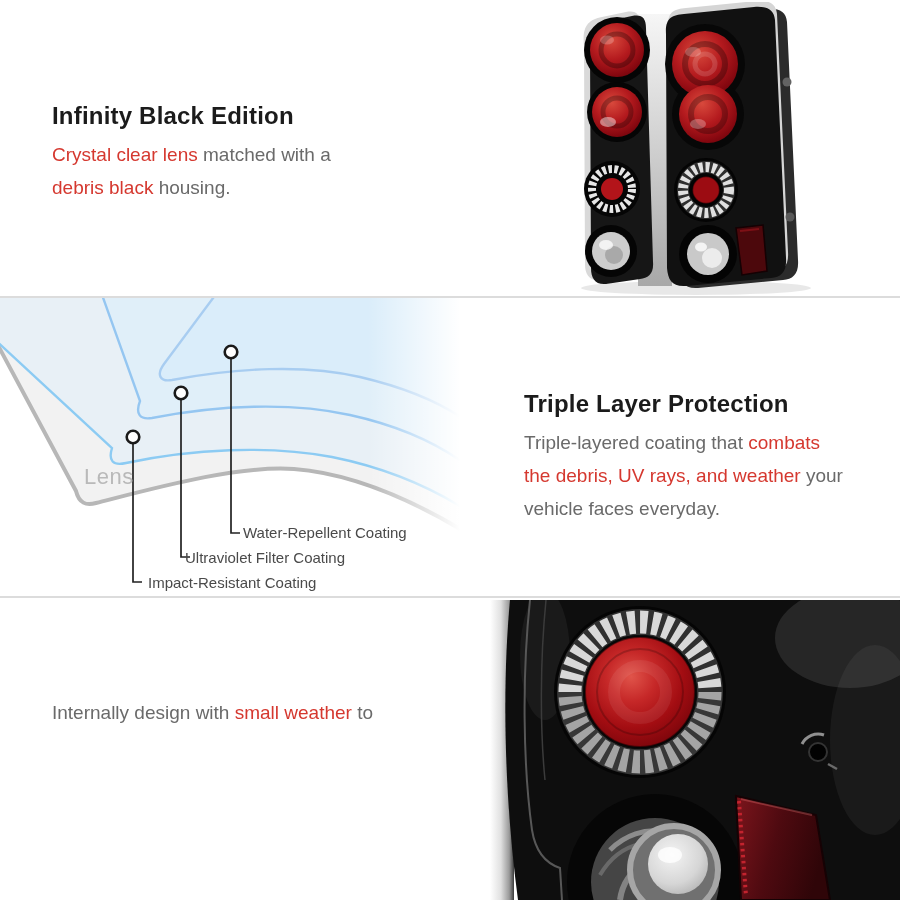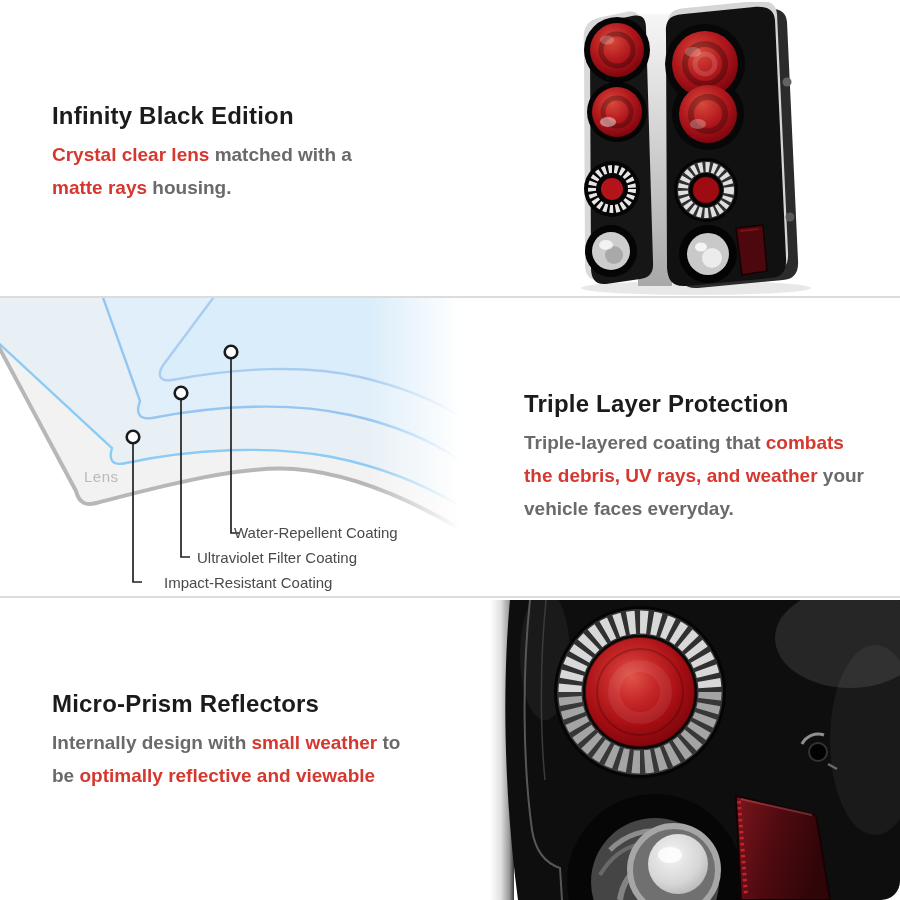--- a/index.html
+++ b/index.html
@@ -1,37 +1,37 @@
 <!DOCTYPE html>
 <html style="--accent-red: #d5382f;"><head>
 <meta charset="utf-8">
 <style>
   html,body{margin:0;padding:0;background:#fff;}
   .page{position:relative;width:900px;height:900px;background:#ffffff;overflow:hidden;
-        font-family:"Liberation Sans",sans-serif;border-radius:19px;}
+        font-family:"Liberation Sans",sans-serif;}
   .divider{position:absolute;left:0;width:900px;height:2px;background:#dcdcdc;}
   .text-block{position:absolute;}
   .text-block h2{margin:0;font-size:24px;line-height:30px;font-weight:700;color:#1b1b1b;letter-spacing:.2px;}
   .body-text{margin-top:7px;font-size:19px;line-height:33px;color:#6a6a6a;}
-  .body-line{white-space:nowrap;font-weight:bold;}
+  .body-line{white-space:nowrap;}
   .red{color:var(--accent-red,#d5382f);}
   .coating-label{position:absolute;font-size:15px;line-height:18px;color:#4a4a4a;white-space:nowrap;}
-  .lens-label{position:absolute;font-size:15px;line-height:18px;color:#b9b9b9;letter-spacing:.5px;}
+  .lens-label{position:absolute;font-size:22px;line-height:18px;color:#b9b9b9;letter-spacing:.5px;}
   svg{position:absolute;display:block;}
 </style>
 </head>
 <body>
 
 <div class="page">
 
   <div class="text-block" style="left:52px;top:101px;width:380px;">
     <h2>Infinity Black Edition</h2>
     <div class="body-text">
         <div class="body-line"><span class="red">Crystal clear lens</span><span> matched with a</span></div>
-        <div class="body-line"><span class="red">matte rays</span><span> housing.</span></div>
+        <div class="body-line"><span class="red">debris black</span><span> housing.</span></div>
       </div>
   </div>
 
   <svg style="left:560px;top:2px;" width="340" height="294" viewBox="0 0 340 294">
     <defs>
       <radialGradient id="redT" cx="0.40" cy="0.32" r="0.80">
         <stop offset="0" stop-color="#d8493c"></stop>
           <stop offset="0.45" stop-color="#b41a1e"></stop>
         <stop offset="0.80" stop-color="#870810"></stop>
           <stop offset="1" stop-color="#67030a"></stop>
@@ -110,40 +110,38 @@
     <rect x="368" y="0" width="92" height="300" fill="url(#fadeR)"></rect>
     <path d="M 231,61 L 231,235 L 240,235" stroke="#222" stroke-width="1.7" fill="none"></path>
     <path d="M 181,102 L 181,259 L 190,259" stroke="#222" stroke-width="1.7" fill="none"></path>
     <path d="M 133,146 L 133,284 L 142,284" stroke="#222" stroke-width="1.7" fill="none"></path>
     <circle cx="231" cy="54" r="6.3" fill="#fff" stroke="#1a1a1a" stroke-width="2.6"></circle>
     <circle cx="181" cy="95" r="6.3" fill="#fff" stroke="#1a1a1a" stroke-width="2.6"></circle>
     <circle cx="133" cy="139" r="6.3" fill="#fff" stroke="#1a1a1a" stroke-width="2.6"></circle>
   </svg>
 
   <div class="lens-label" style="left:84px;top:468px;">Lens</div>
-  <div class="coating-label" style="left:234px;top:524px;">Water-Repellent Coating</div>
-  <div class="coating-label" style="left:197px;top:549px;text-align:center;">Ultraviolet Filter Coating</div>
-  <div class="coating-label" style="left:148px;top:574px;margin-left:16px;">Impact-Resistant Coating</div>
+  <div class="coating-label" style="left:243px;top:524px;">Water-Repellent Coating</div>
+  <div class="coating-label" style="left:185px;top:549px;text-align:center;">Ultraviolet Filter Coating</div>
+  <div class="coating-label" style="left:148px;top:574px;">Impact-Resistant Coating</div>
 
   <div class="text-block" style="left:516px;top:389px;width:380px;margin-left:8px;">
     <h2>Triple Layer Protection</h2>
     <div class="body-text">
         <div class="body-line"><span>Triple-layered coating that </span><span class="red">combats</span></div>
         <div class="body-line"><span class="red">the debris, UV rays, and weather</span><span> your</span></div>
         <div class="body-line"><span>vehicle faces everyday.</span></div>
       </div>
   </div>
 
   <div class="divider" style="top:596px;"></div>
 
   <div class="text-block" style="left:52px;top:689px;width:390px;">
-    <h2>Micro-Prism Reflectors</h2>
     <div class="body-text">
         <div class="body-line"><span>Internally design with </span><span class="red">small weather</span><span> to</span></div>
-        <div class="body-line"><span>be </span><span class="red">optimally reflective and viewable</span></div>
       </div>
   </div>
 
   <svg style="left:450px;top:600px;" width="450" height="300" viewBox="0 0 450 300">
     <defs>
       <linearGradient id="edgeG" x1="0" y1="0" x2="1" y2="0">
         <stop offset="0" stop-color="#ffffff"></stop>
           <stop offset="0.45" stop-color="#e0e0e0"></stop>
         <stop offset="0.8" stop-color="#9a9a9a"></stop>
           <stop offset="1" stop-color="#3a3a3a"></stop>

